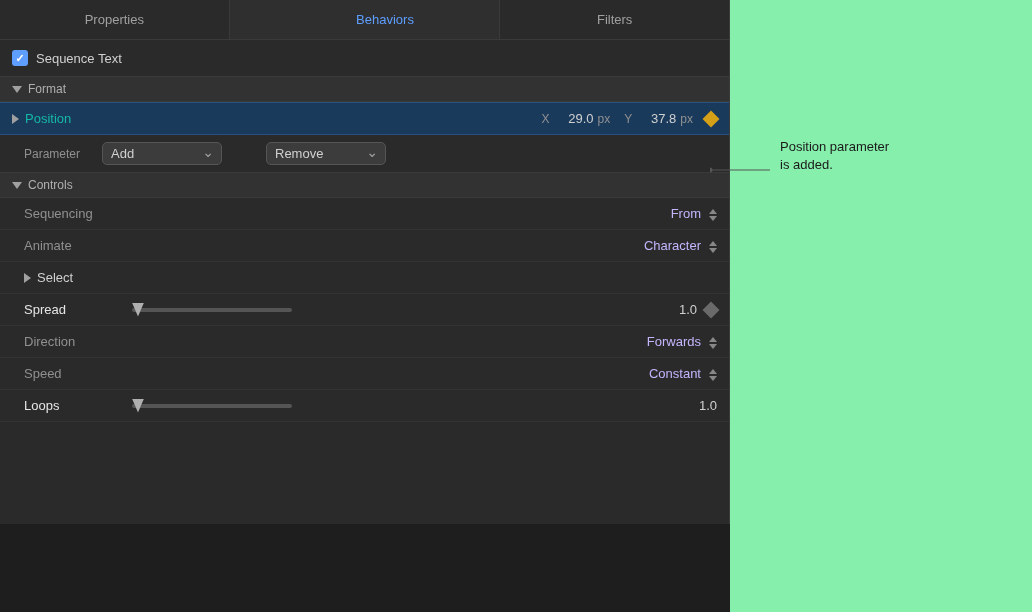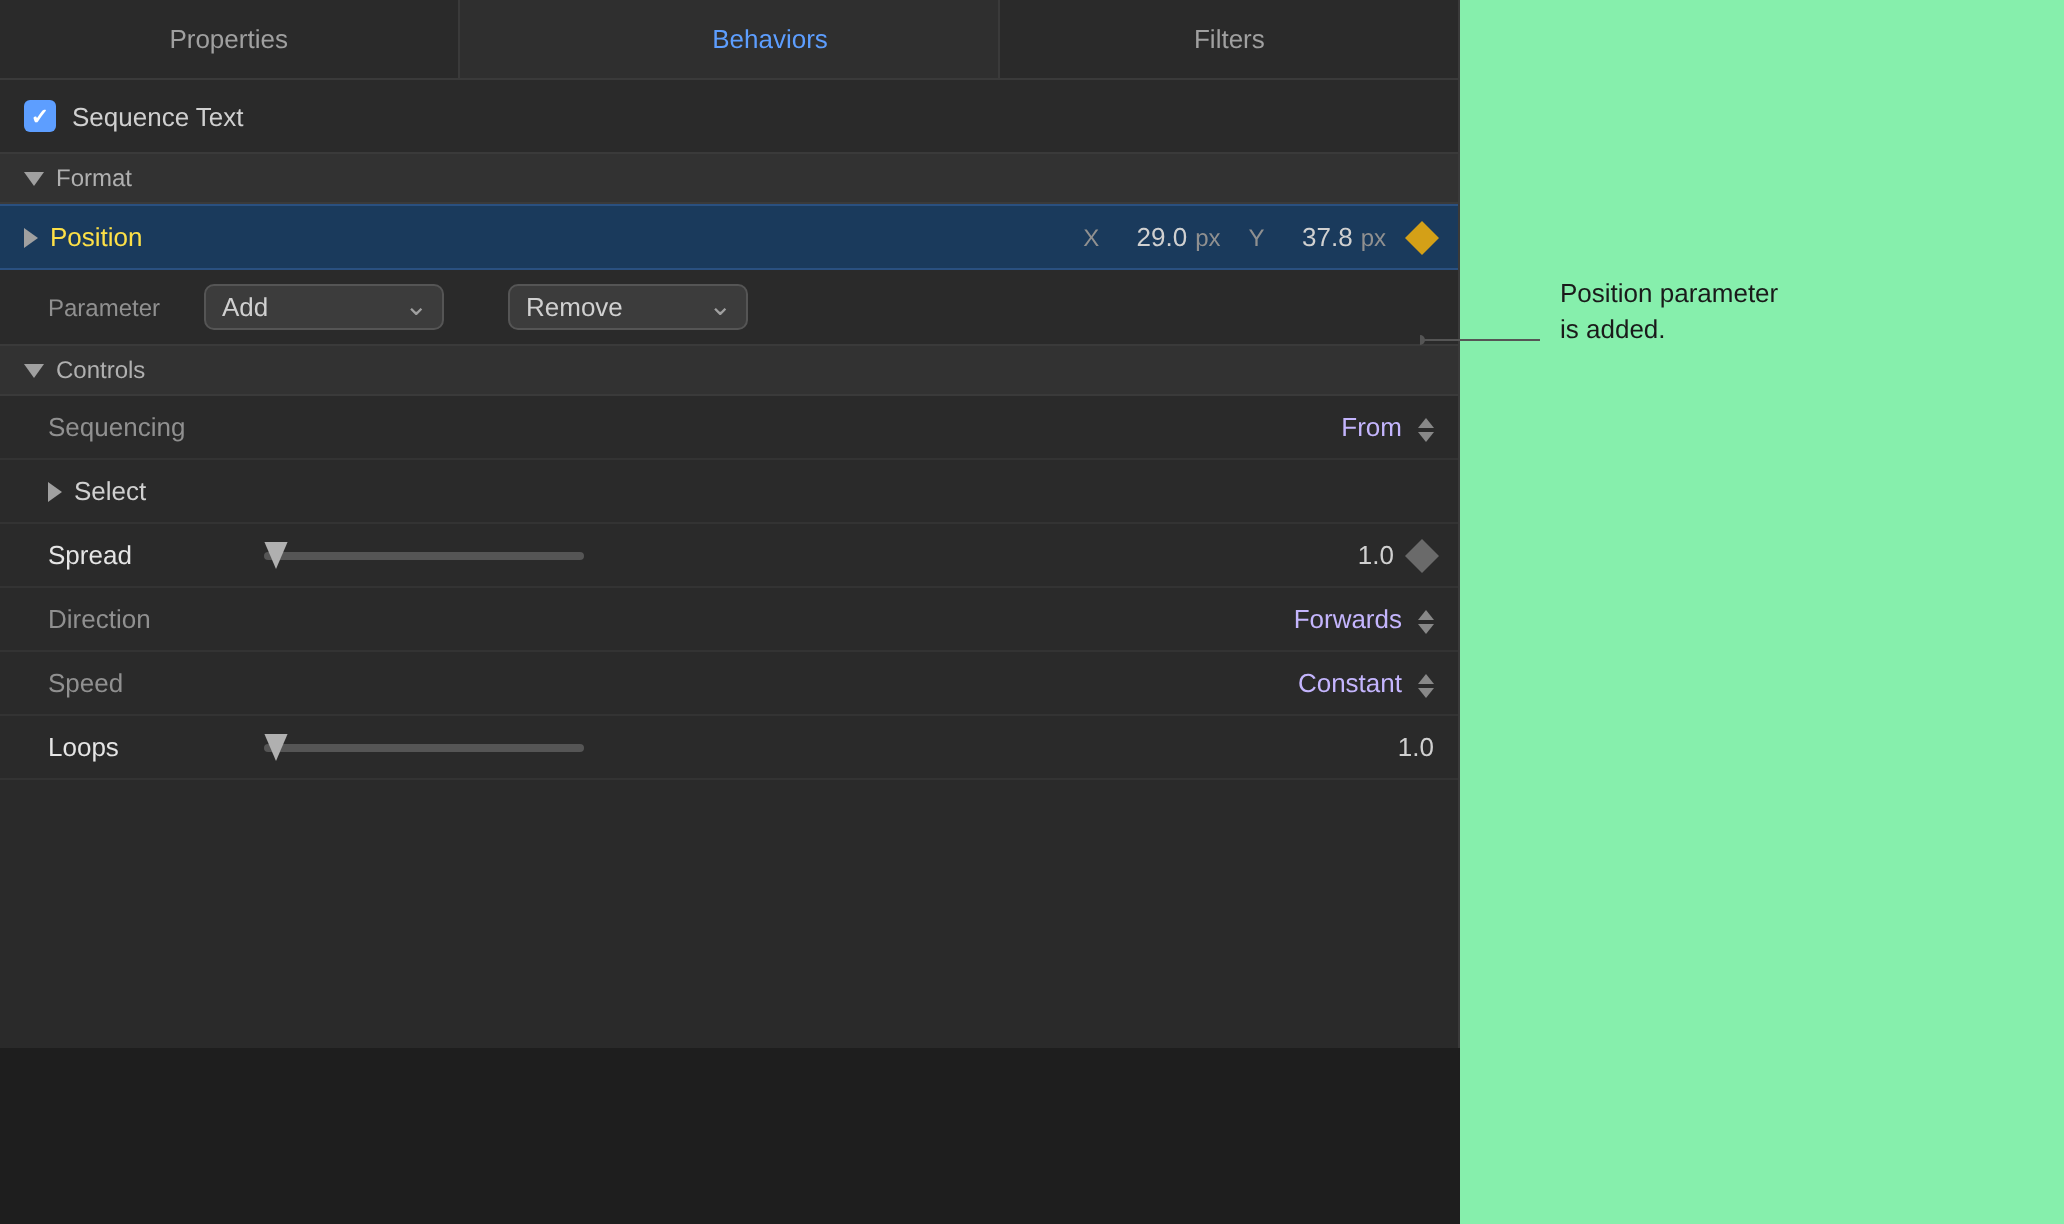--- a/index.html
+++ b/index.html
@@ -118,21 +118,21 @@
     .position-row {
       display: flex;
       align-items: center;
       padding: 8px 12px;
       background: #1a3a5c;
       border-bottom: 1px solid #2a5080;
       border-top: 1px solid #2a5080;
       gap: 6px;
     }
     .position-label {
-      color: #fde047;
+      color: #14b8a6;
       font-size: 13px;
       display: flex;
       align-items: center;
       gap: 6px;
     }
     .coords-group {
       display: flex;
       align-items: center;
       gap: 4px;
       margin-left: auto;
@@ -365,21 +365,21 @@
       </div>
     </div>
 
     <div class="parameter-row">
       <span class="param-label">Parameter</span>
       <div class="dropdown-wrapper">
         <select class="dropdown">
           <option>Add</option>
         </select>
       </div>
-      <div class="dropdown-wrapper" style="margin-left:8px;padding-left:16px;">
+      <div class="dropdown-wrapper" style="margin-left:20px;padding-left:16px;">
         <select class="dropdown">
           <option>Remove</option>
         </select>
       </div>
     </div>
 
     <div class="section-header">
       <div class="triangle-down"></div>
       <span>Controls</span>
     </div>
@@ -388,20 +388,30 @@
       <span class="prop-label">Sequencing</span>
       <div class="prop-value">
         <span>From</span>
         <div class="stepper-arrows">
           <div class="stepper-up"></div>
           <div class="stepper-down"></div>
         </div>
       </div>
     </div>
 
+    <div class="prop-row">
+      <span class="prop-label">Animate</span>
+      <div class="prop-value">
+        <span>Character</span>
+        <div class="stepper-arrows">
+          <div class="stepper-up"></div>
+          <div class="stepper-down"></div>
+        </div>
+      </div>
+    </div>
 
     <div class="select-row">
       <div class="triangle-right"></div>
       <span>Select</span>
     </div>
 
     <div class="slider-row">
       <span class="slider-label">Spread</span>
       <div class="slider-track">
         <div class="slider-thumb" style="left: 0px;"></div>

